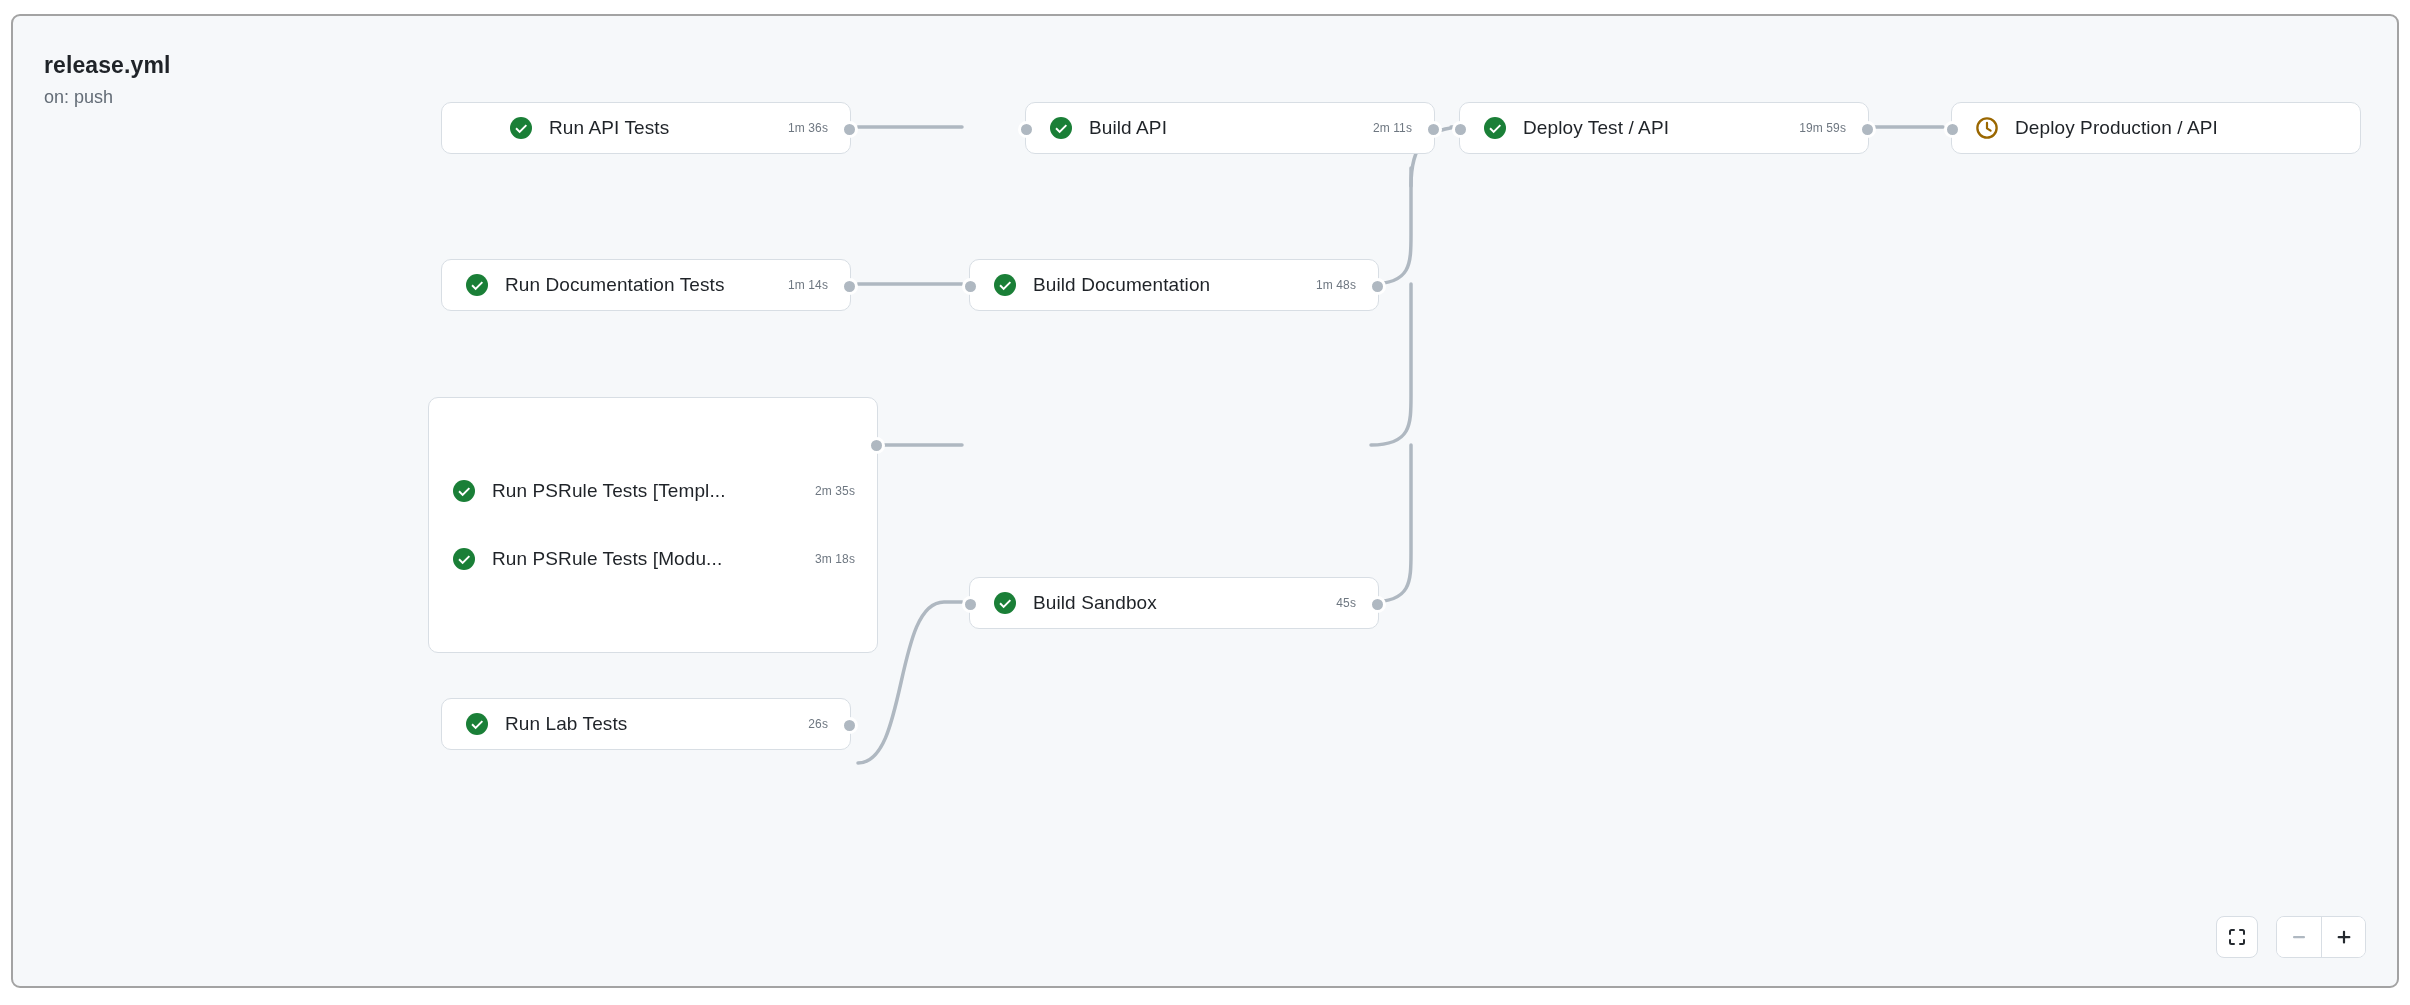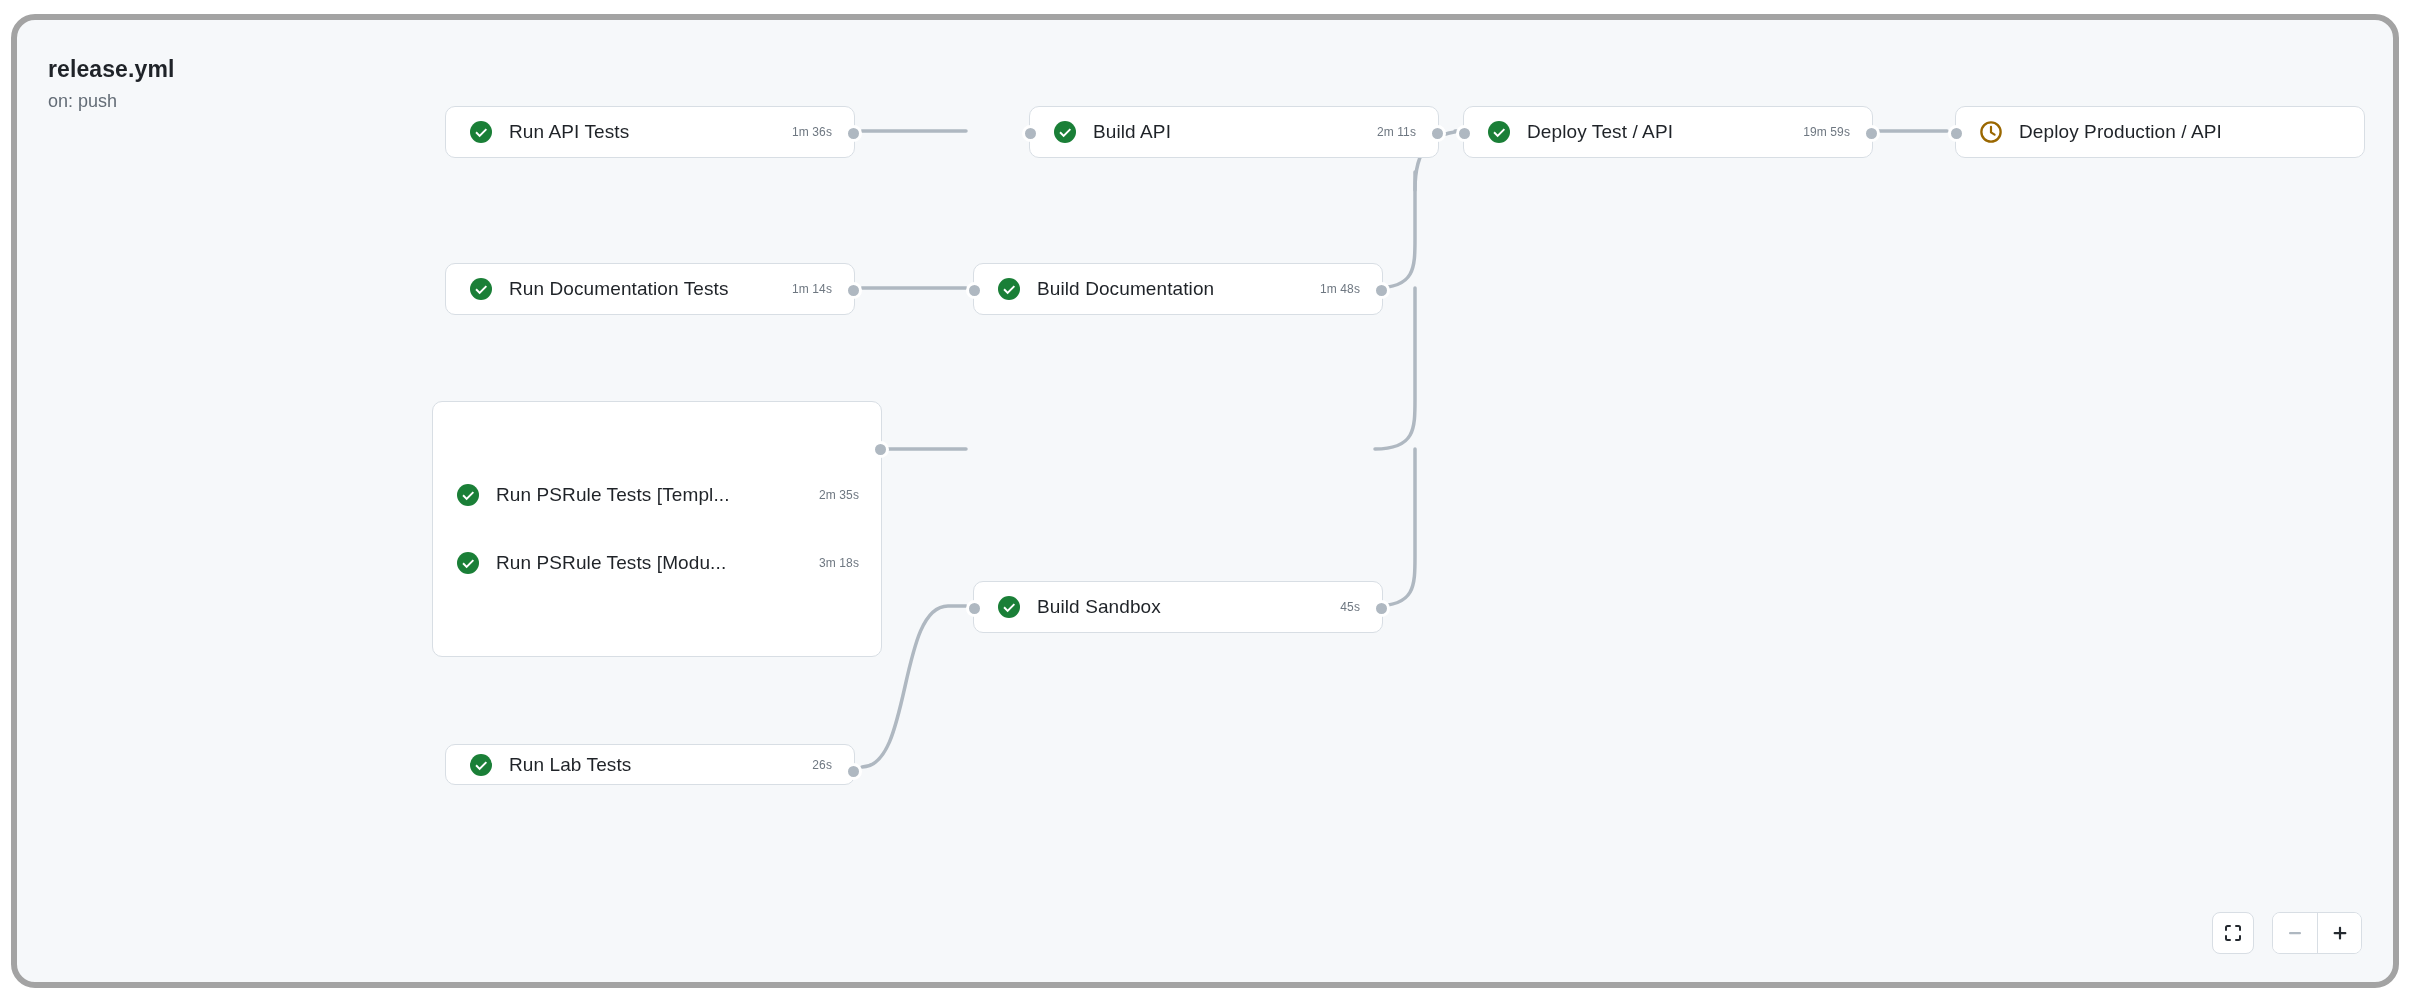--- a/index.html
+++ b/index.html
@@ -14,22 +14,22 @@
   }
 
   
   #canvas {
     position: absolute;
     left: 11px;
     top: 14px;
     width: 2388px;
     height: 974px;
     background: #f6f8fa;
-    border: 6px solid #a3a3a3;
-    border-radius: 24px;
+    border: 2px solid #a3a3a3;
+    border-radius: 9px;
     overflow: hidden;
   }
 
   
   #wf-header {
     position: absolute;
     left: 31px;
     top: 34px;
     z-index: 5;
   }
@@ -187,21 +187,21 @@
       <path d="M 1358,429 C 1398,429 1398,409 1398,379 L 1398,268"></path>
 
       <path d="M 1358,586 C 1398,586 1398,566 1398,536 L 1398,429"></path>
 
       <path d="M 1398,170 C 1398,130 1412,111 1452,111 L 1438,111"></path>
 
       <path d="M 1848,111 L 1930,111"></path>
     </g>
   </svg>
 
-  <div class="node" id="n-run-api-tests" style="left:428px; top:86px; width:410px; height:52px;">
+  <div class="node" id="n-run-api-tests" style="left:428px; top:86px; width:410px; height:52px;padding-left:44px;">
     <div class="node-row">
       <svg class="status-icon" viewBox="0 0 16 16">
         <circle cx="8" cy="8" r="8" fill="#1a7f37"></circle>
         <path d="M11.4 5.4 7 9.8 4.9 7.7l-1 1L7 11.8l5.4-5.4z" fill="#ffffff"></path>
       </svg>
       <span class="node-label">Run API Tests</span>
       <span class="node-duration">1m 36s</span>
     </div>
     <div class="handle out" style="top:18px;"></div>
   </div>
@@ -300,21 +300,21 @@
         <circle cx="8" cy="8" r="8" fill="#1a7f37"></circle>
         <path d="M11.4 5.4 7 9.8 4.9 7.7l-1 1L7 11.8l5.4-5.4z" fill="#ffffff"></path>
       </svg>
       <span class="node-label">Build Sandbox</span>
       <span class="node-duration">45s</span>
     </div>
     <div class="handle in" style="top:18px;"></div>
     <div class="handle out" style="top:18px;"></div>
   </div>
 
-  <div class="node" id="n-run-lab-tests" style="left:428px; top:724px; width:410px; height:41px;">
+  <div class="node" id="n-run-lab-tests" style="left:428px; top:682px; width:410px; height:52px;">
     <div class="node-row">
       <svg class="status-icon" viewBox="0 0 16 16">
         <circle cx="8" cy="8" r="8" fill="#1a7f37"></circle>
         <path d="M11.4 5.4 7 9.8 4.9 7.7l-1 1L7 11.8l5.4-5.4z" fill="#ffffff"></path>
       </svg>
       <span class="node-label">Run Lab Tests</span>
       <span class="node-duration">26s</span>
     </div>
     <div class="handle out" style="top:18px;"></div>
   </div>

